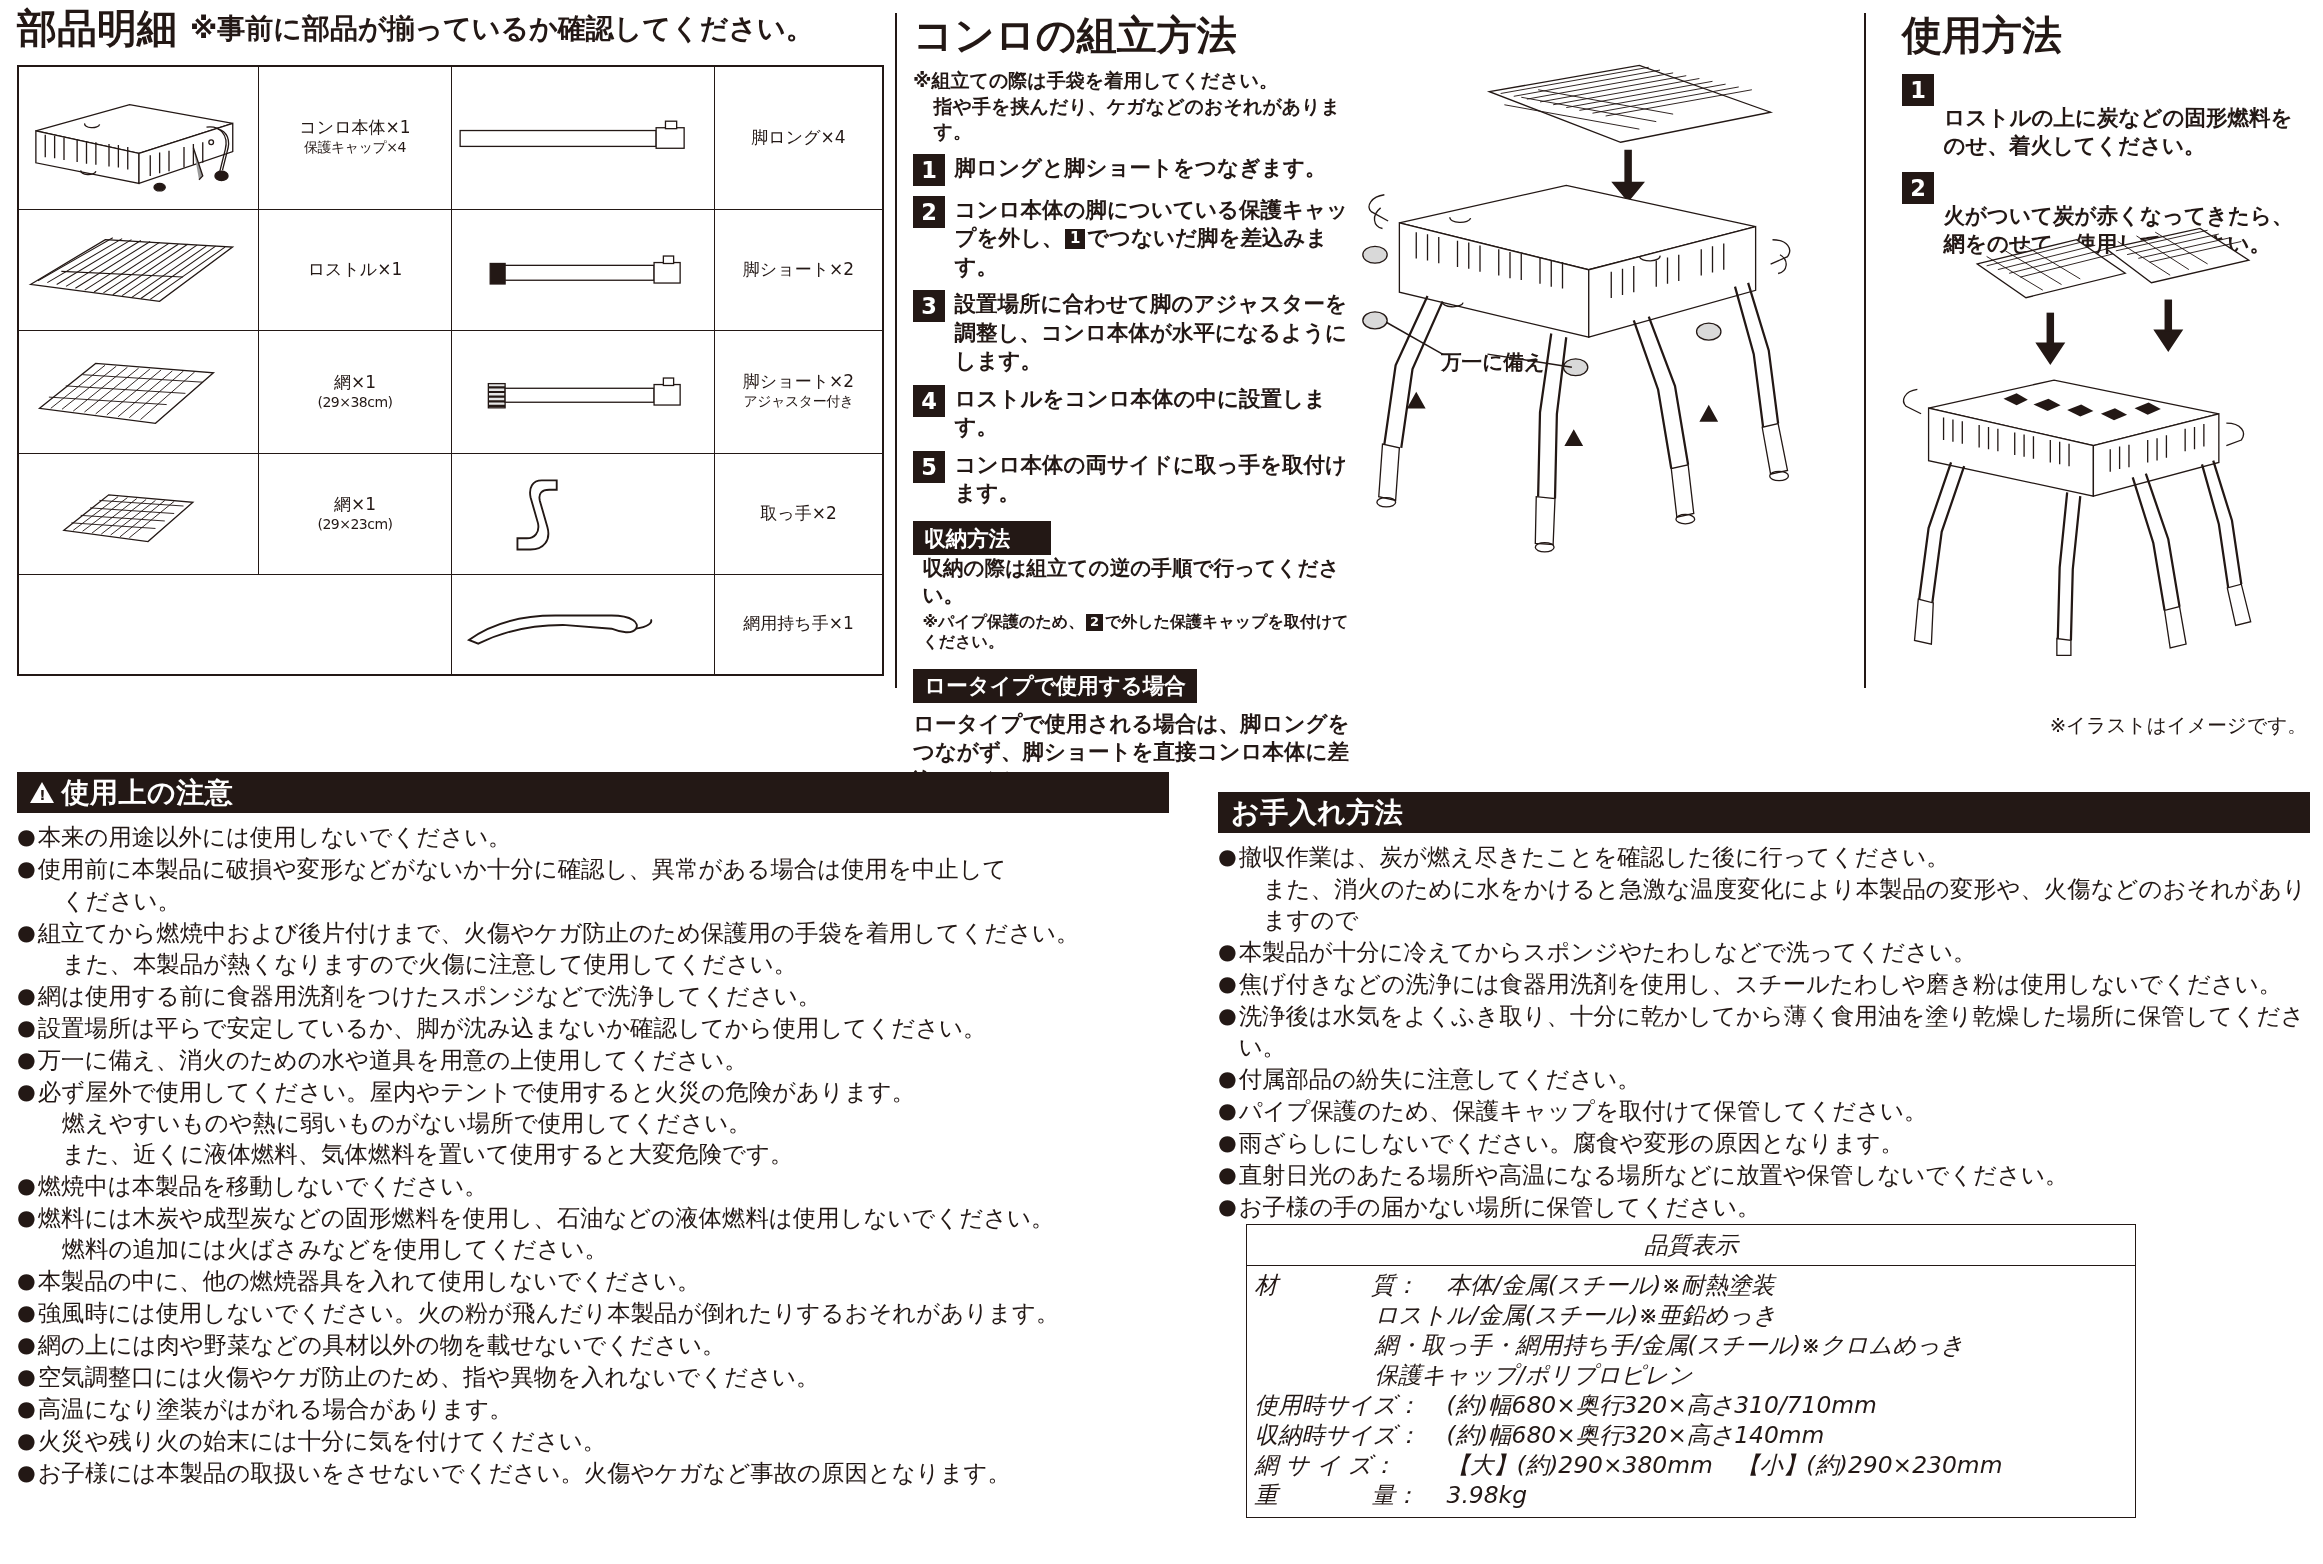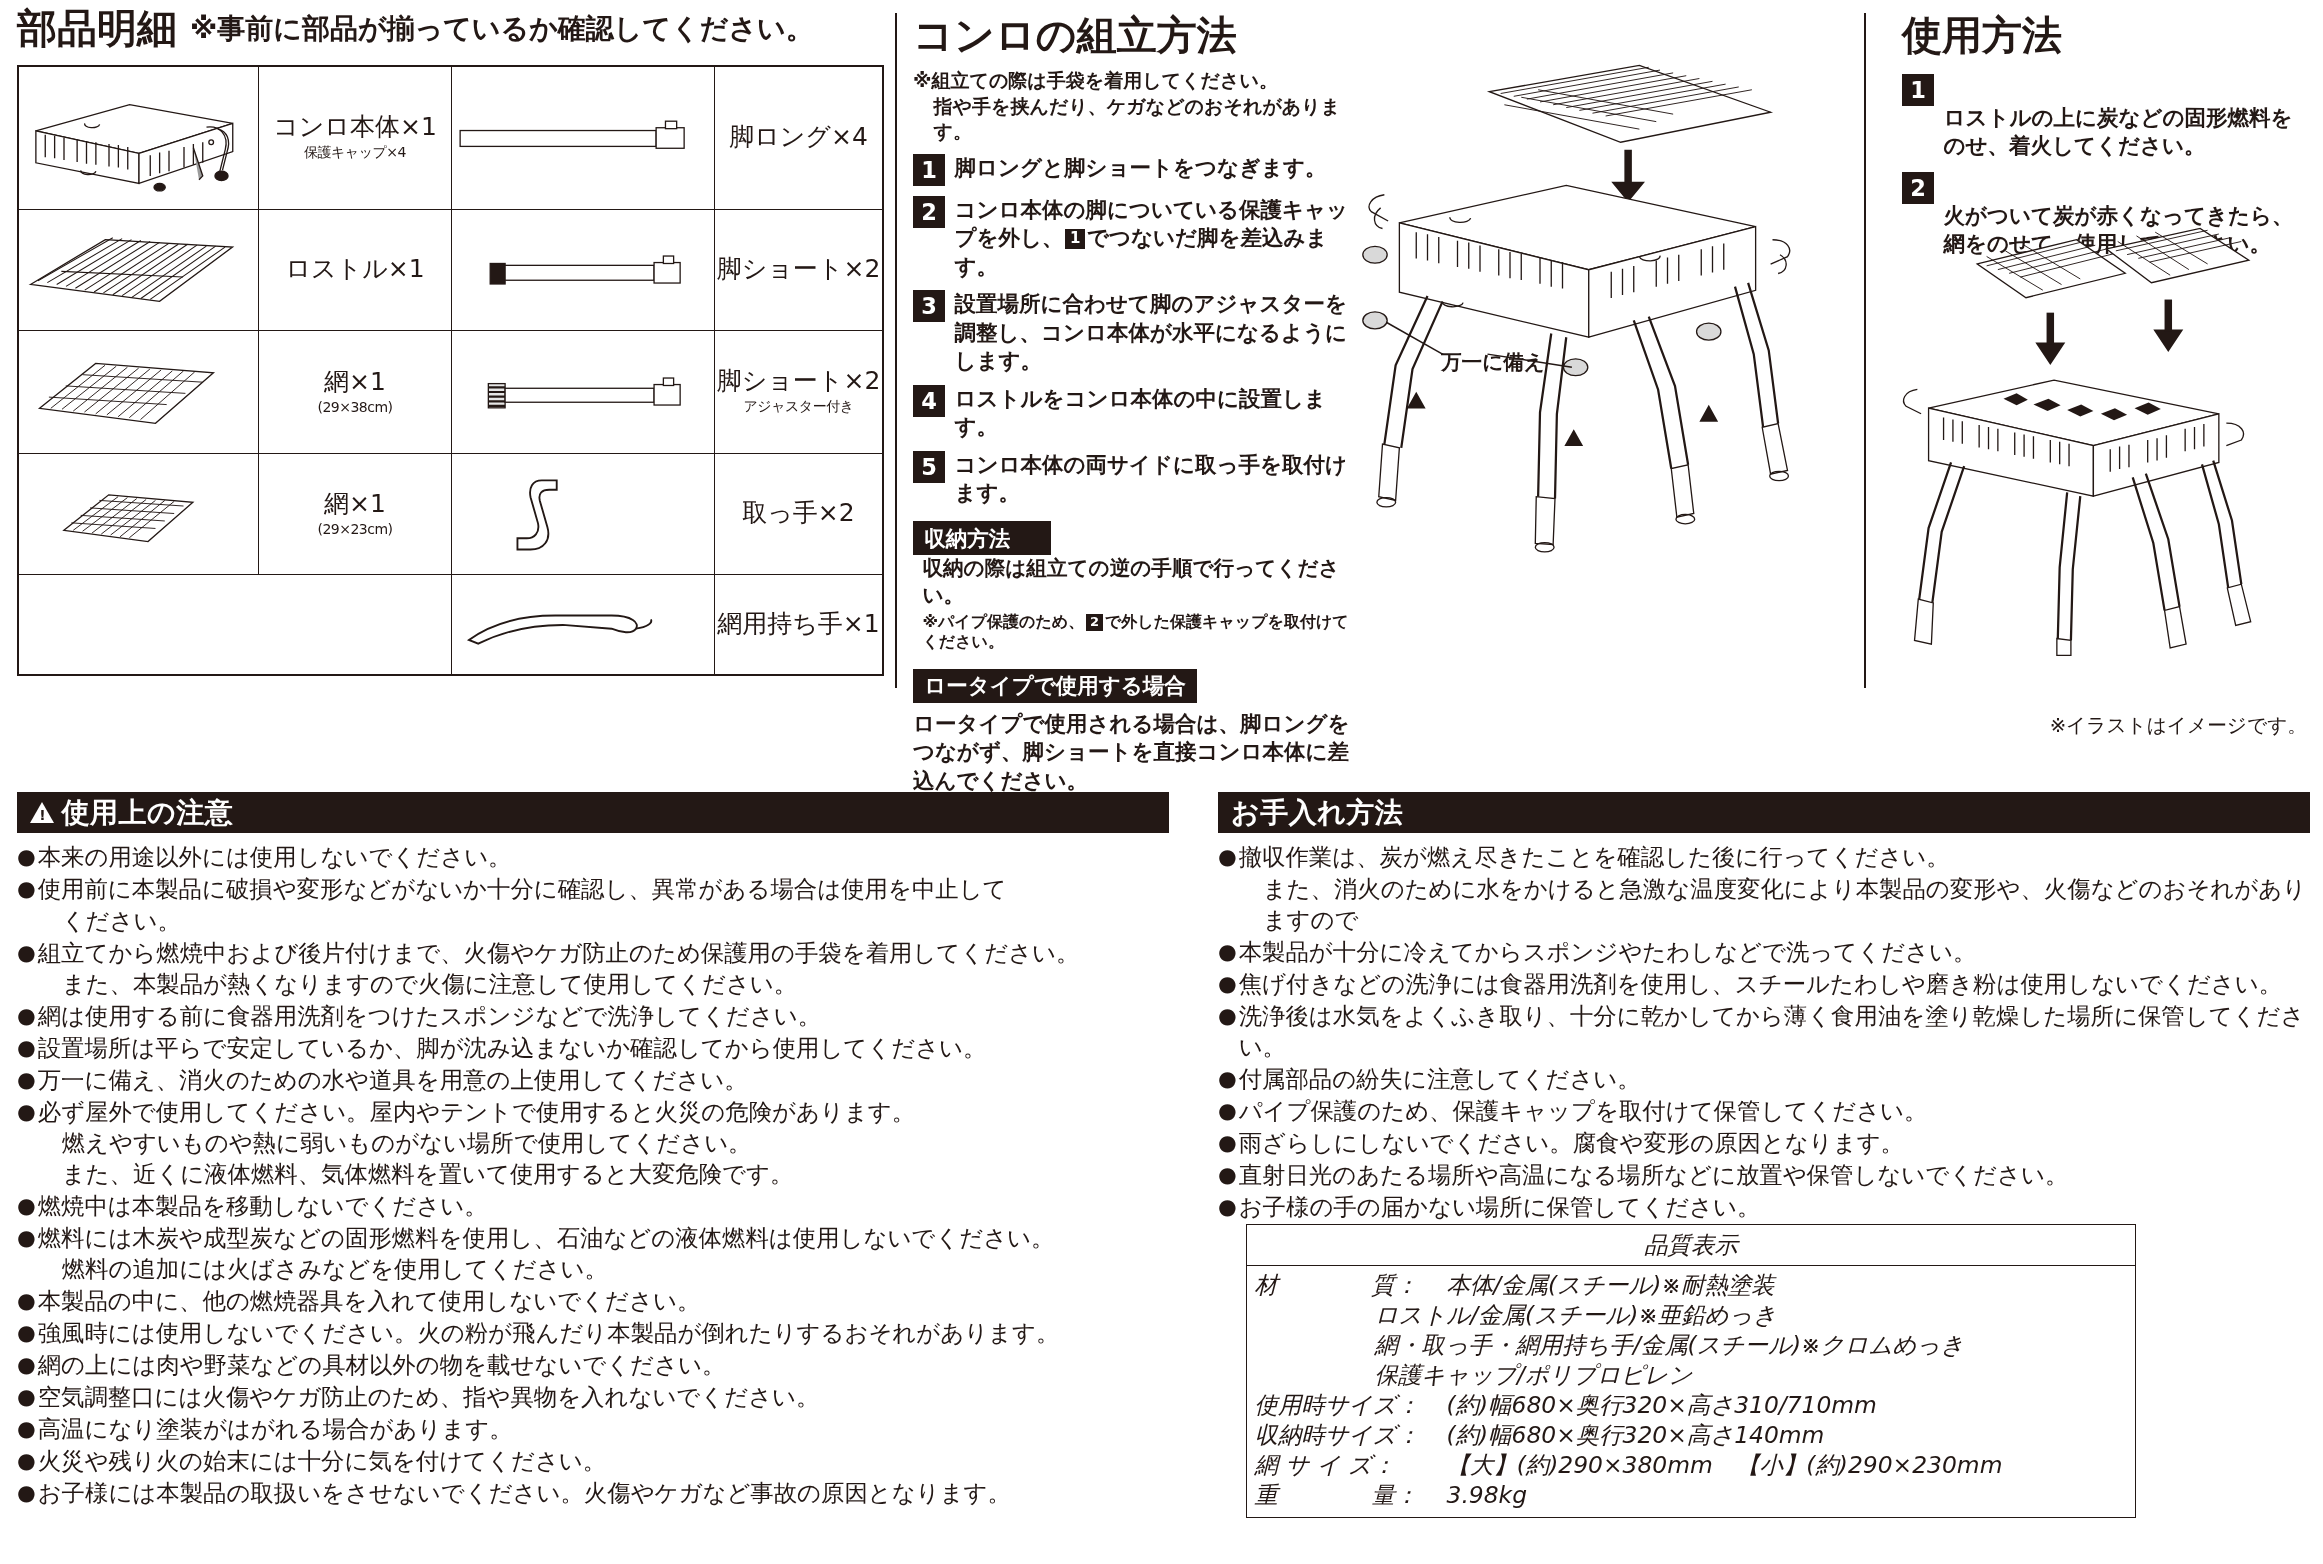--- a/index.html
+++ b/index.html
@@ -52,21 +52,21 @@
     border-collapse: collapse;
     table-layout: fixed;
   }
   #parts-table td {
     border: 1.9px solid #231815;
     vertical-align: middle;
     text-align: center;
     padding: 0;
   }
   .pt-img { height: 82px; position: relative; }
-  .pt-label { font-size: 25px; line-height: 1.15; }
+  .pt-label { font-size: 17px; line-height: 1.15; }
   .pt-sub { font-size: 14px; display: block; margin-top: 1.9px; letter-spacing: -0.5px; }
 
   
   svg { display: block; }
   .ln { fill: none; stroke: #231815; stroke-width: 2; }
   .ln-thin { fill: none; stroke: #231815; stroke-width: 1.4; }
   .fill-d { fill: #231815; }
 
   
   #assembly-section { left: 913px; top: 7.5px; width: 450px; }
@@ -107,21 +107,21 @@
   
   .vdiv { width: 1.9px; background: #231815; }
 
   
   #mid-illus { left: 1330px; top: 56px; }
   #right-illus { left: 1893px; top: 215px; }
 
   .illus-label { font-size: 20.6px; font-weight: bold; }
 
   
-  #caution-section { left: 17px; top: 792px; width: 1152px; }
+  #caution-section { left: 17px; top: 772px; width: 1152px; }
   #caution-hdr { height: 41px; font-size: 28px; }
   .warn-tri {
     display: inline-block;
     width: 0; height: 0;
     border-left: 12px solid transparent;
     border-right: 12px solid transparent;
     border-bottom: 21.5px solid #ffffff;
     position: relative;
     margin-right: 7.5px;
   }

